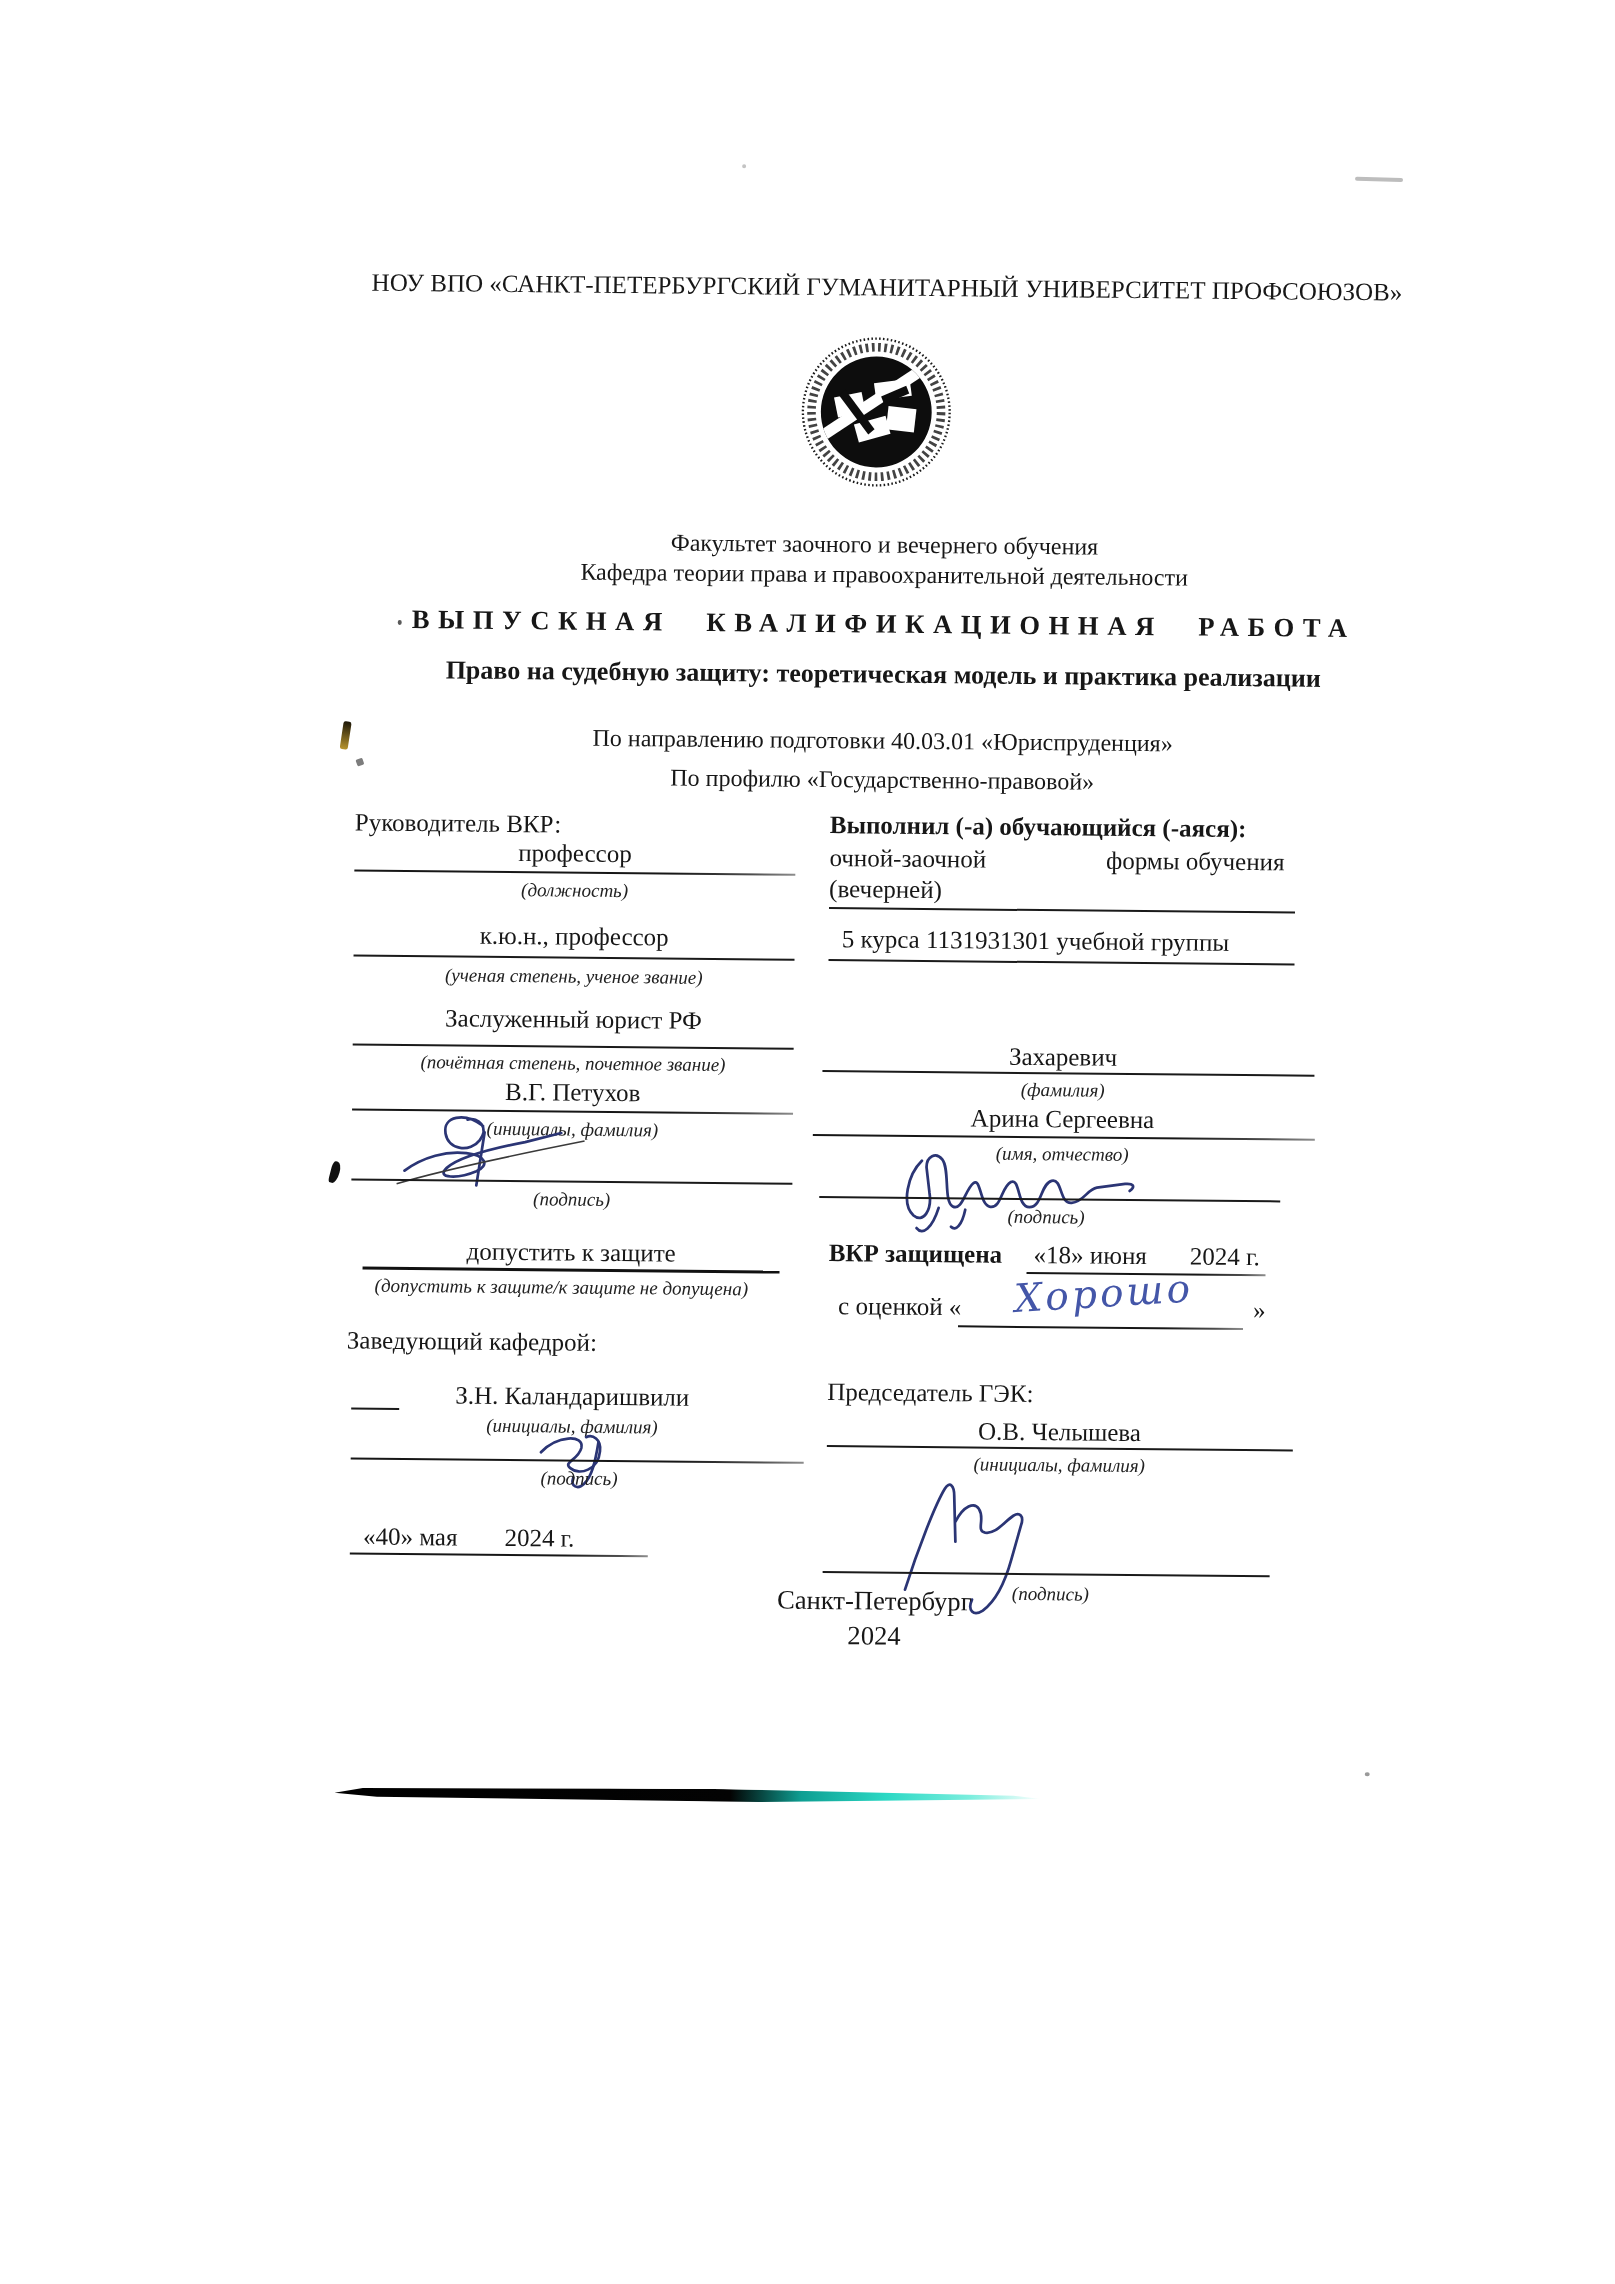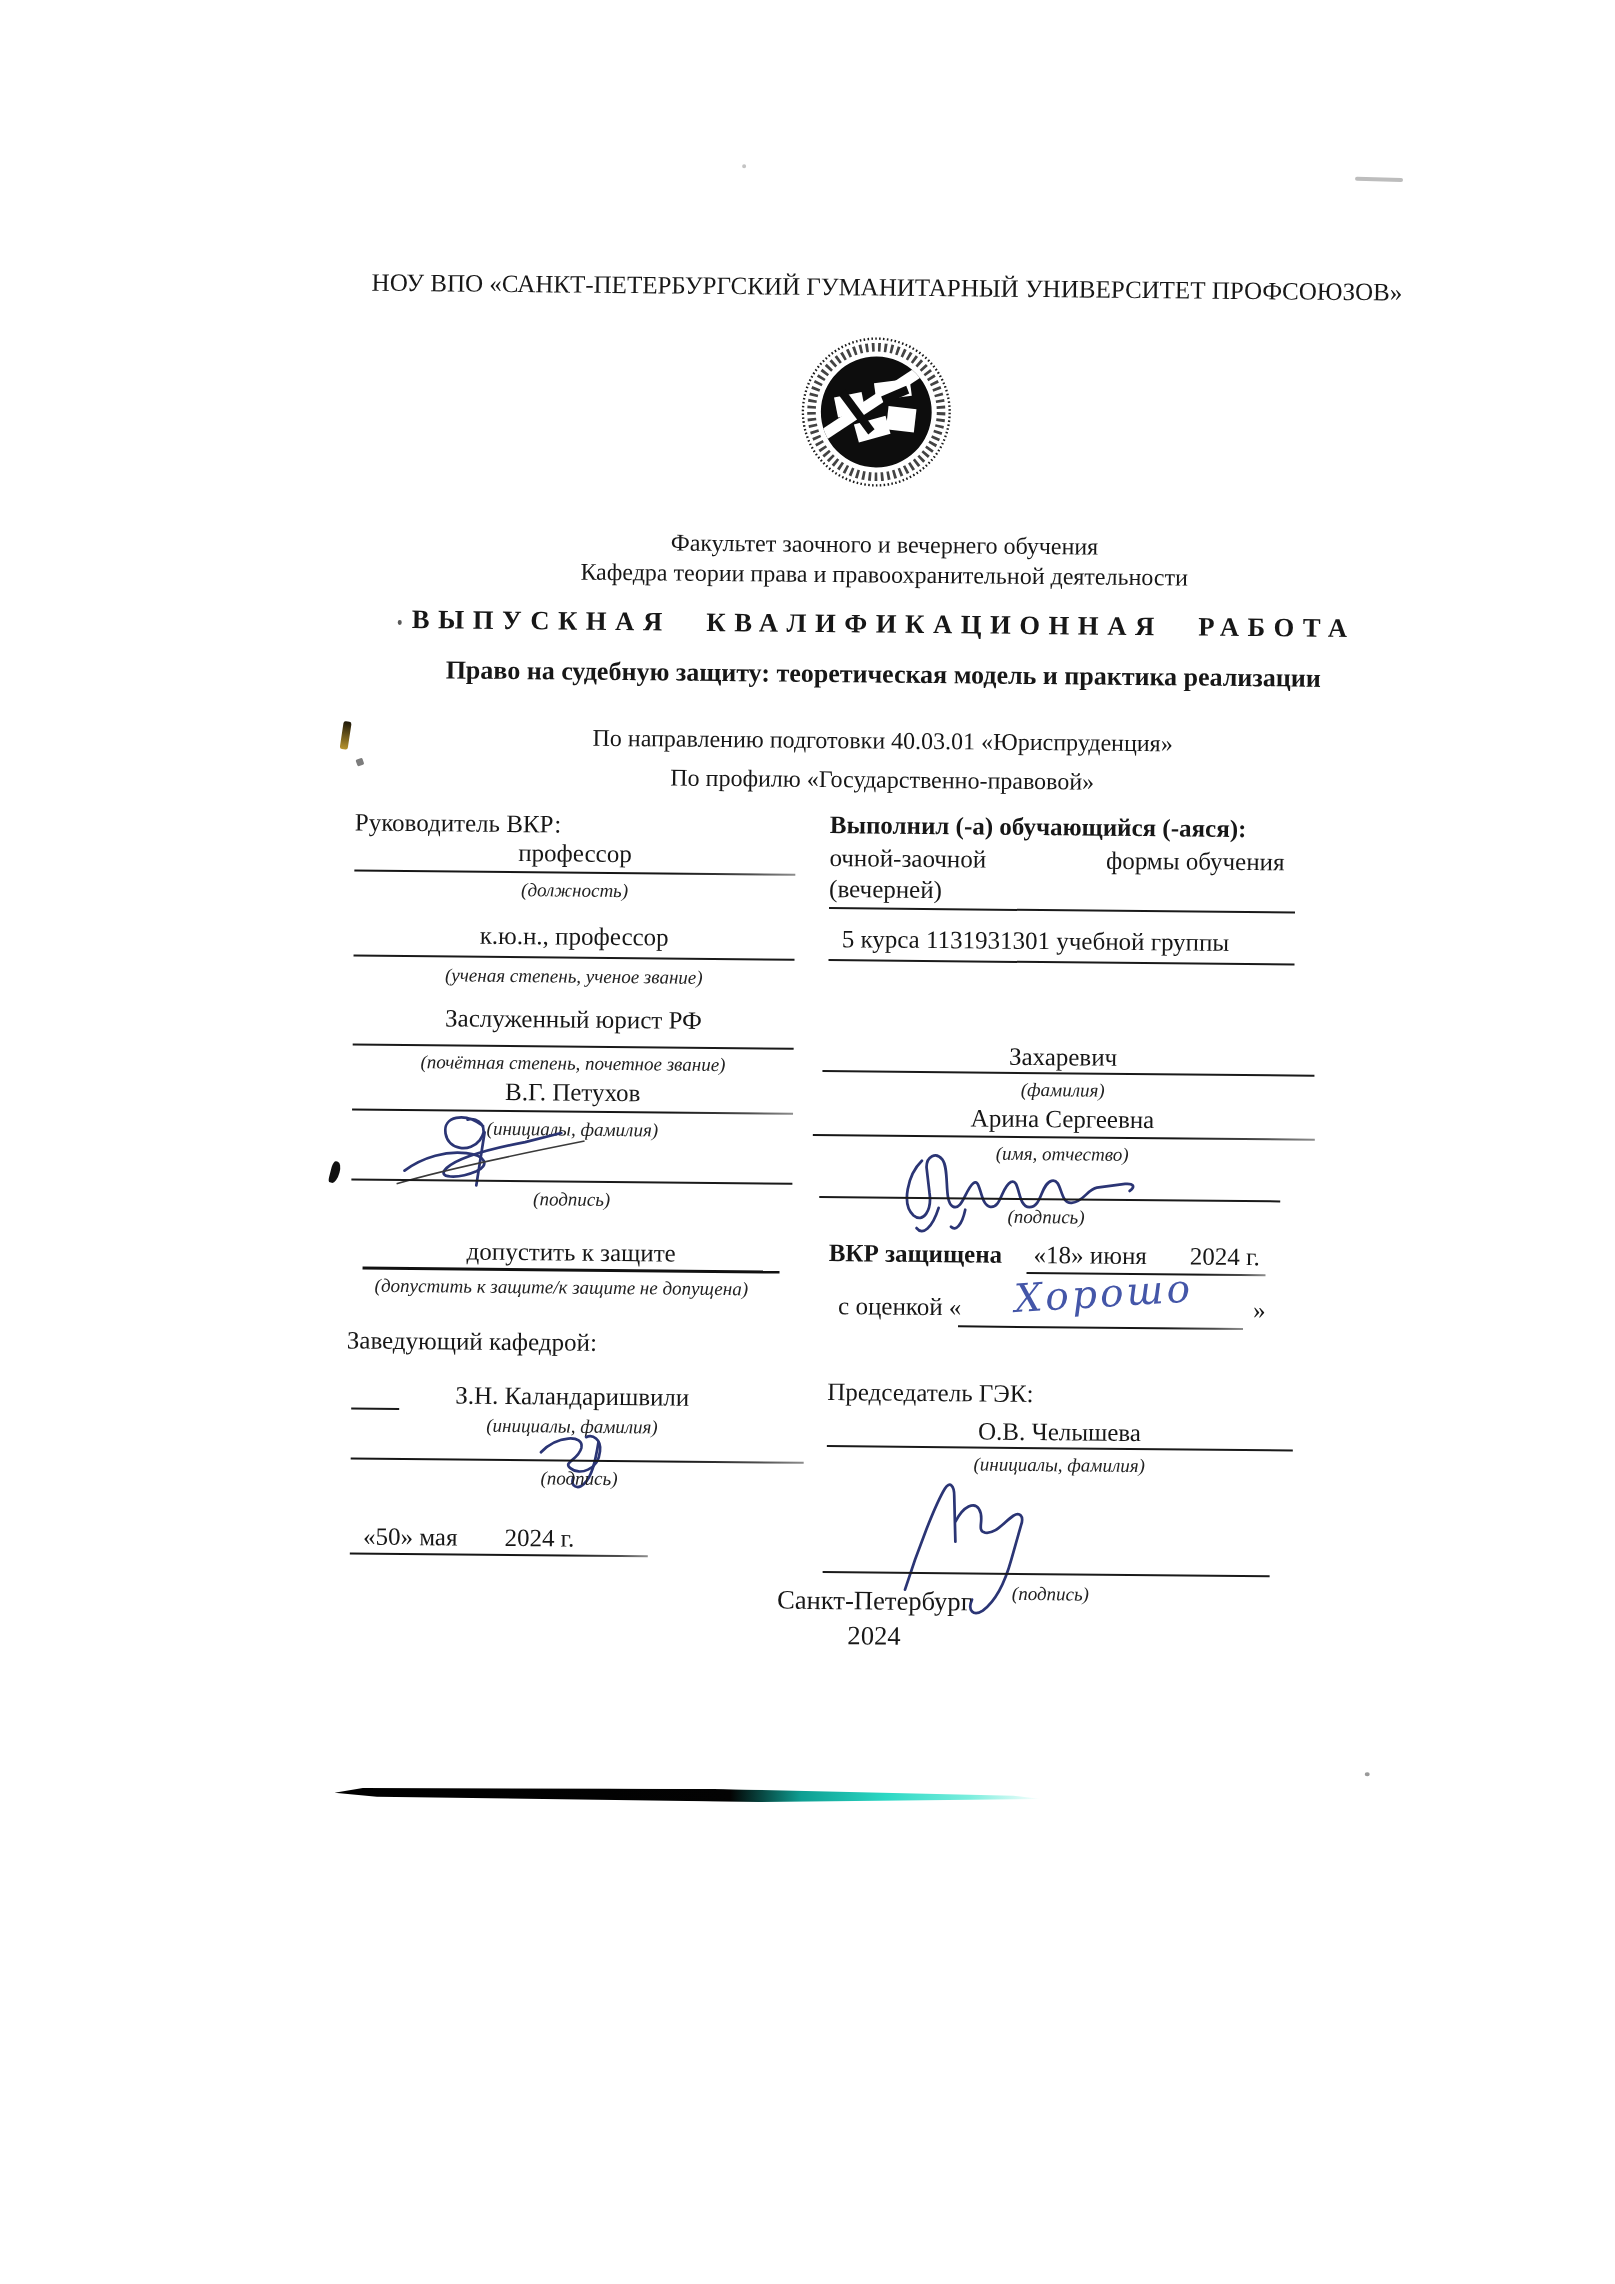--- a/index.html
+++ b/index.html
@@ -130,21 +130,21 @@
     <svg class="sig-svg" style="left:525px;top:1403px;" width="102" height="66" viewBox="0 0 130 85">
       <g fill="none" stroke="#2b3575" stroke-width="3.5" stroke-linecap="round">
         <path d="M24,36 C44,14 80,12 76,30 C72,46 52,48 62,56 C74,66 98,58 100,34 C102,18 90,12 82,16"></path>
         <path d="M98,22 C94,48 90,66 80,76 C72,84 62,80 66,68"></path>
       </g>
     </svg>
     <div class="rule" style="left:354px;top:1438px;width:453px;"></div>
     <div class="abs ctr cap" style="left:356px;top:1446px;width:453px;">(подпись)</div>
 
     <div class="abs t32" style="left:367px;top:1502px;display:flex;gap:47px;">
-      <span>«50» мая</span>
+      <span>«40» мая</span>
       <span>2024 г.</span>
     </div>
     <div class="rule" style="left:354px;top:1533px;width:298px;"></div>
 
     <div class="abs t32 bold" style="left:830px;top:1214px;">ВКР защищена</div>
     <div class="abs t32" style="left:1035px;top:1214px;display:flex;gap:43px;">
       <span>«18» июня</span>
       <span>2024 г.</span>
     </div>
     <div class="rule" style="left:1028px;top:1246px;width:239px;"></div>

